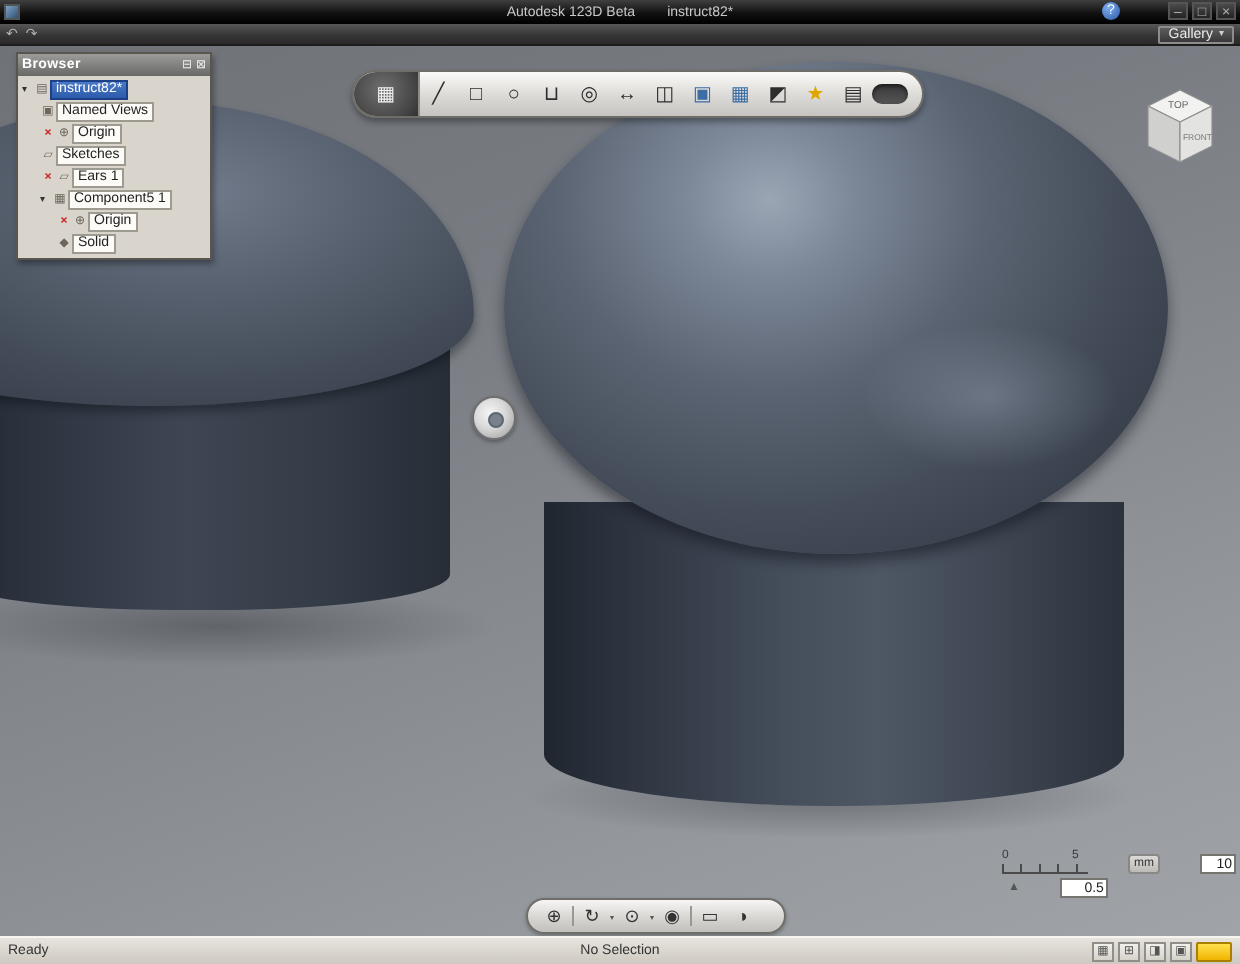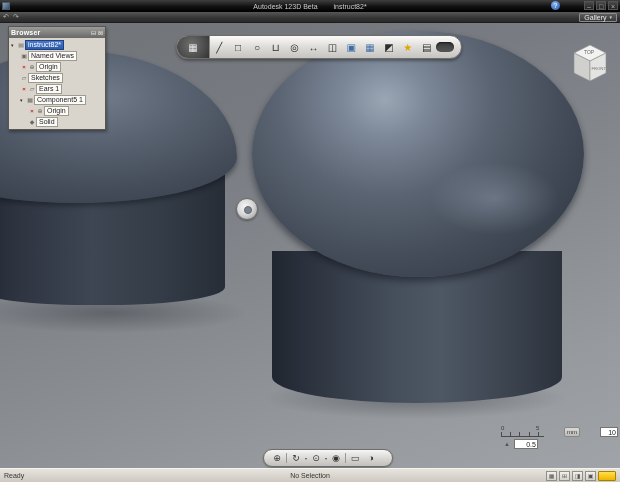--- a/index.html
+++ b/index.html
@@ -108,21 +108,21 @@
   .srow1{display:flex;align-items:flex-end;gap:20px;height:14px;}
   .ruler{position:relative;width:74px;height:12px;}
   .tick-label{position:absolute;top:0;font-size:6px;color:#3a3a3a;}
   .tick-mid{left:35px;}
   .ruler-ticks{position:absolute;bottom:0;width:100%;height:5px;border-bottom:1px solid #4a4a4a;
     background:repeating-linear-gradient(90deg,#4a4a4a 0 1px,transparent 1px 9.2px);}
   .unit-chip{height:10px;background:linear-gradient(#dcdad6,#bdbbb7);border:1px solid #8a8884;border-radius:2px;
     font-size:6px;color:#333;display:flex;align-items:center;padding:0 2px;}
   .val-box{height:10px;width:18px;background:#fff;border:1px solid #76746e;font-size:7px;color:#222;
     text-align:right;padding:0 1px;font-family:"Liberation Sans","DejaVu Sans",sans-serif;}
-  .srow2{display:flex;align-items:center;gap:4px;margin-top:2px;margin-left:3px;}
+  .srow2{display:flex;align-items:center;gap:20px;margin-top:2px;margin-left:3px;}
   .slider-marker{font-size:6px;color:#555;}
   .val-box.wide{width:24px;}
 
   
   .statusbar{position:absolute;left:0;top:468px;width:620px;height:14px;
     background:linear-gradient(#e7e4dd,#cdc9c1);border-top:1px solid #f6f4ef;font-size:7px;color:#333;
     display:flex;align-items:center;}
   .status-left{margin-left:4px;}
   .status-center{position:absolute;left:252px;width:116px;text-align:center;}
   .status-right{margin-left:auto;display:flex;gap:2px;margin-right:4px;align-items:center;}

